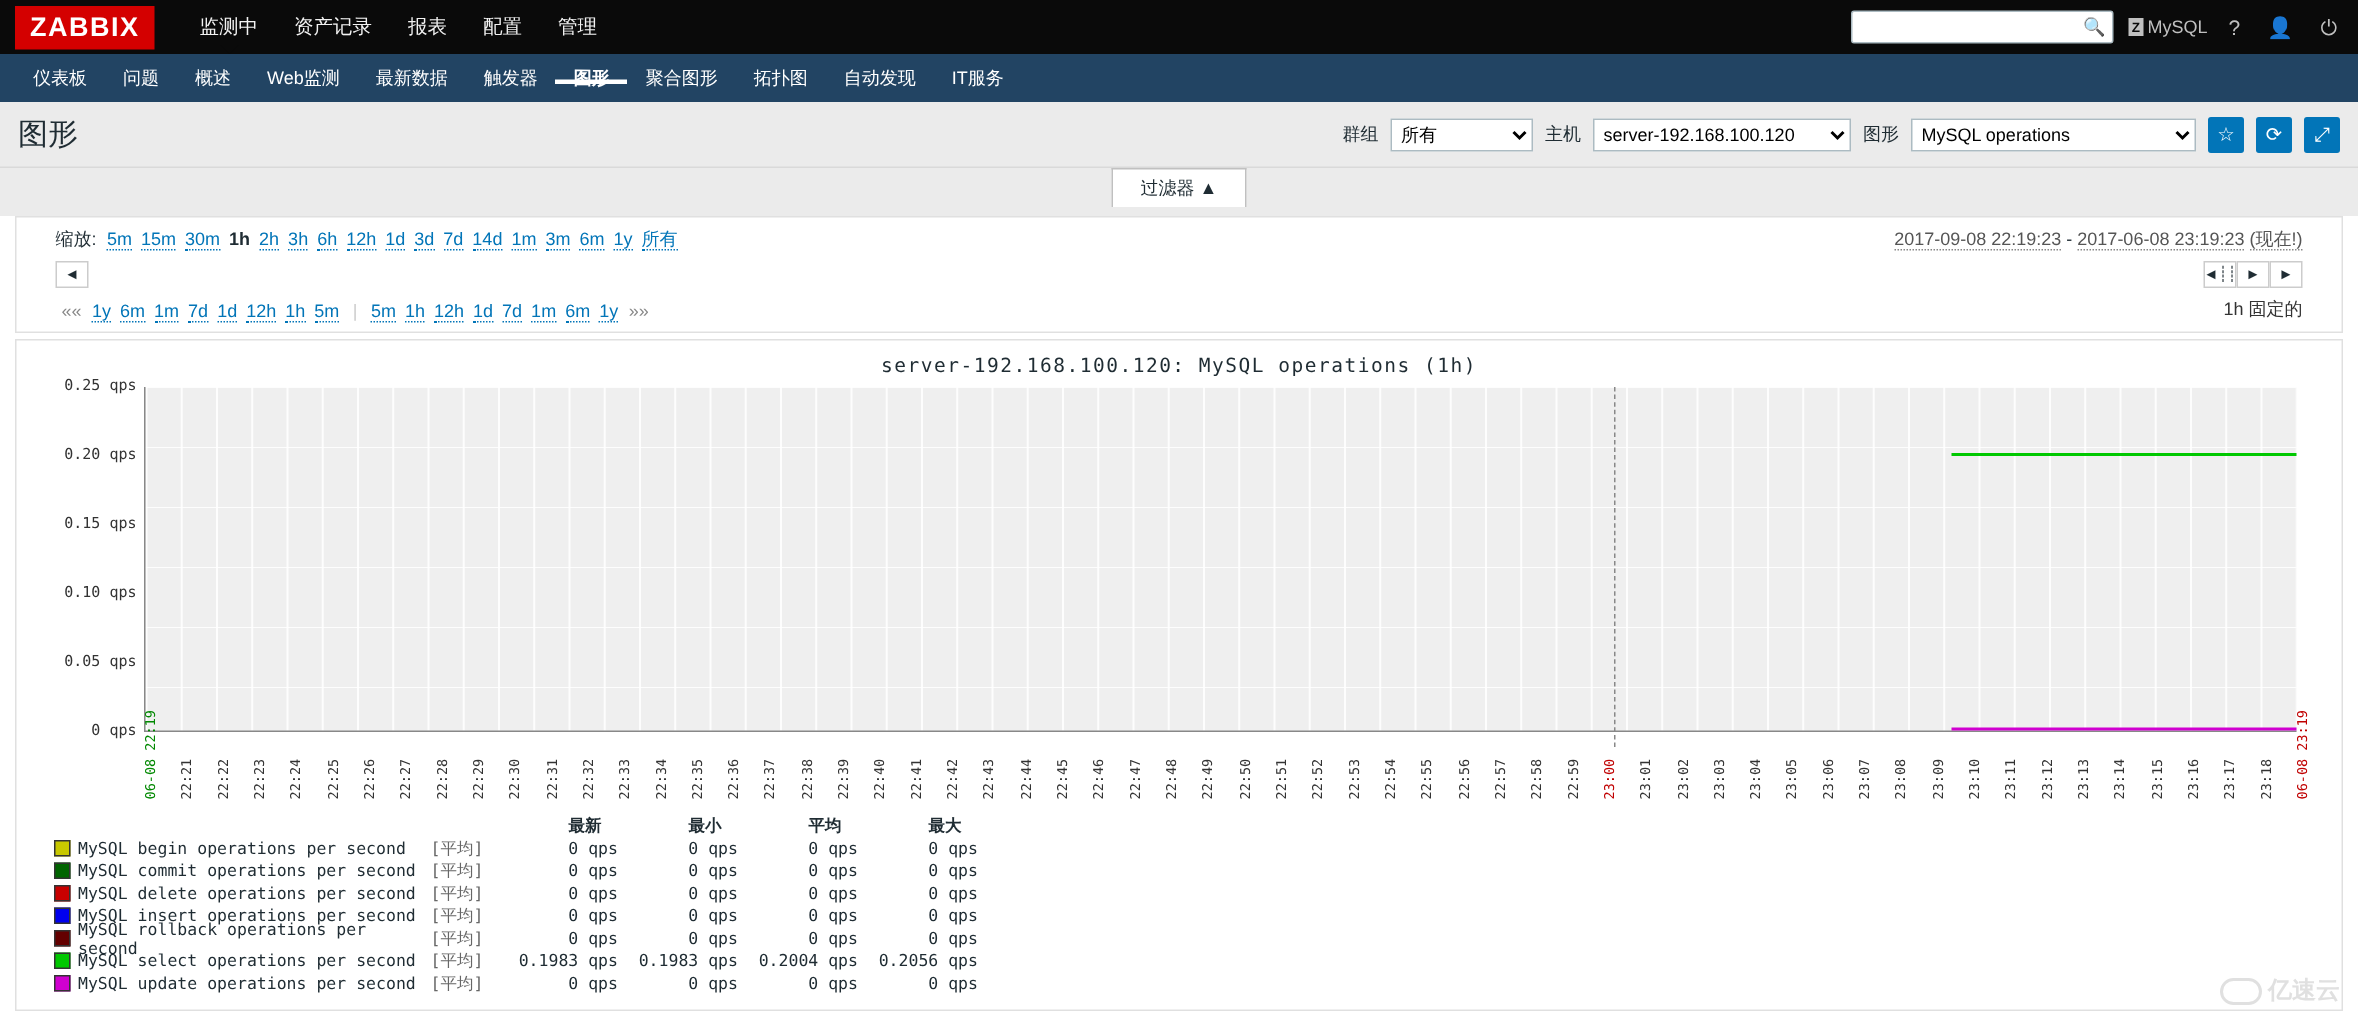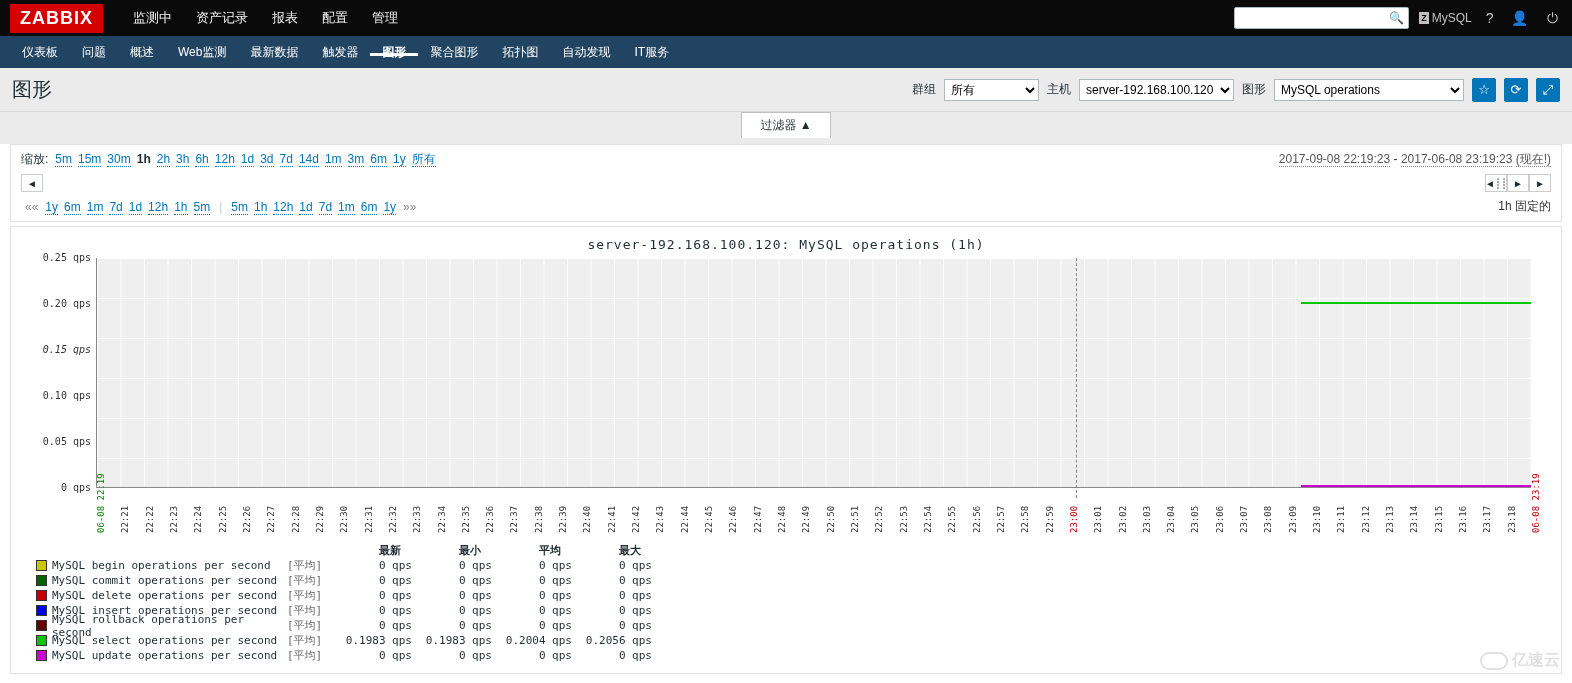--- a/index.html
+++ b/index.html
@@ -31,21 +31,21 @@
 .headerbar .filters{margin-left:auto;display:flex;align-items:center;gap:8px}
 .headerbar label{font-size:12px;color:#1f2c33}
 select{border:1px solid #acbbc2;background:#fff;height:22px;font-size:12px;padding:1px 2px}
 .icon-btn{width:24px;height:24px;border:1px solid #0275b8;background:#0275b8;color:#fff;display:inline-flex;align-items:center;justify-content:center;border-radius:2px;cursor:pointer;font-size:13px}
 
 
 .filter-tab-row{background:#ebebeb;display:flex;justify-content:center;padding-bottom:6px}
 .filter-tab{background:#fff;border:1px solid #c0c0c0;border-bottom:none;padding:4px 18px;font-size:12px;cursor:pointer}
 
 
-.scroll-block{background:#fff;border:1px solid #e0e0e0;margin:0 10px;padding:6px 10px;font-size:12px}
+.scroll-block{background:#fff;border:1px solid #e0e0e0;margin:0 10px;padding:6px 26px;font-size:12px}
 .zoom-row{display:flex;align-items:center}
 .zoom-row .lbl{margin-right:4px}
 .zoom-row .zl{margin:0 3px;color:#0275b8;border-bottom:1px dotted #0275b8;cursor:pointer}
 .zoom-row .zl.sel{font-weight:bold;color:#1f2c33;border-bottom:none}
 .zoom-row .time-range{margin-left:auto}
 .zoom-row .time-range span{border-bottom:1px dotted #888;color:#555}
 .zoom-row .time-range .now{}
 .nav-row{display:flex;align-items:center;margin-top:6px}
 .nav-row .navbtn{border:1px solid #ccc;background:#fff;width:22px;height:18px;display:inline-flex;align-items:center;justify-content:center;cursor:pointer;font-size:10px}
 .nav-row .right{margin-left:auto;display:flex;gap:0}
@@ -126,21 +126,21 @@
     <a>自动发现</a>
     <a>IT服务</a>
   </div>
 
 <div class="headerbar">
   <h1>图形</h1>
   <div class="filters">
     <label>群组</label>
     <select style="width:95px"><option>所有</option></select>
     <label>主机</label>
-    <select style="width:155px"><option>server-192.168.100.120</option></select>
+    <select style="width:172px"><option>server-192.168.100.120</option></select>
     <label>图形</label>
     <select style="width:190px"><option>MySQL operations</option></select>
     <span class="icon-btn">☆</span>
     <span class="icon-btn">⟳</span>
     <span class="icon-btn">⤢</span>
   </div>
 </div>
 
 <div class="filter-tab-row">
   <div class="filter-tab">过滤器 ▲</div>
@@ -176,21 +176,21 @@
   <div class="graph-title">server-192.168.100.120: MySQL operations (1h)</div>
   <div class="plot-box">
     <div class="plot-grid"></div>
     <div id="yaxis"></div>
     <div class="xline" style="left:68.3%"></div>
     <div class="series-green"></div>
     <div class="series-mag"></div>
   <div class="yaxis" style="top: 100%; margin-top: -6px;">0 qps</div>
       <div class="yaxis" style="top: 80%; margin-top: -6px;">0.05 qps</div>
       <div class="yaxis" style="top: 60%; margin-top: -6px;">0.10 qps</div>
-      <div class="yaxis" style="top: 40%; margin-top: -6px; font-style: italic;">0.15 qps</div>
+      <div class="yaxis" style="top: 40%; margin-top: -6px;">0.15 qps</div>
       <div class="yaxis" style="top: 20%; margin-top: -6px;">0.20 qps</div>
       <div class="yaxis" style="top: 0%; margin-top: -6px;">0.25 qps</div>
     </div>
   <div class="xaxis-labels" id="xaxis">
       <div class="xtl green" style="left: 0%;">06-08 22:19</div>
       <div class="xtl" style="left: 1.69492%;">22:21</div>
       <div class="xtl" style="left: 3.38983%;">22:22</div>
       <div class="xtl" style="left: 5.08475%;">22:23</div>
       <div class="xtl" style="left: 6.77966%;">22:24</div>
       <div class="xtl" style="left: 8.47458%;">22:25</div>

